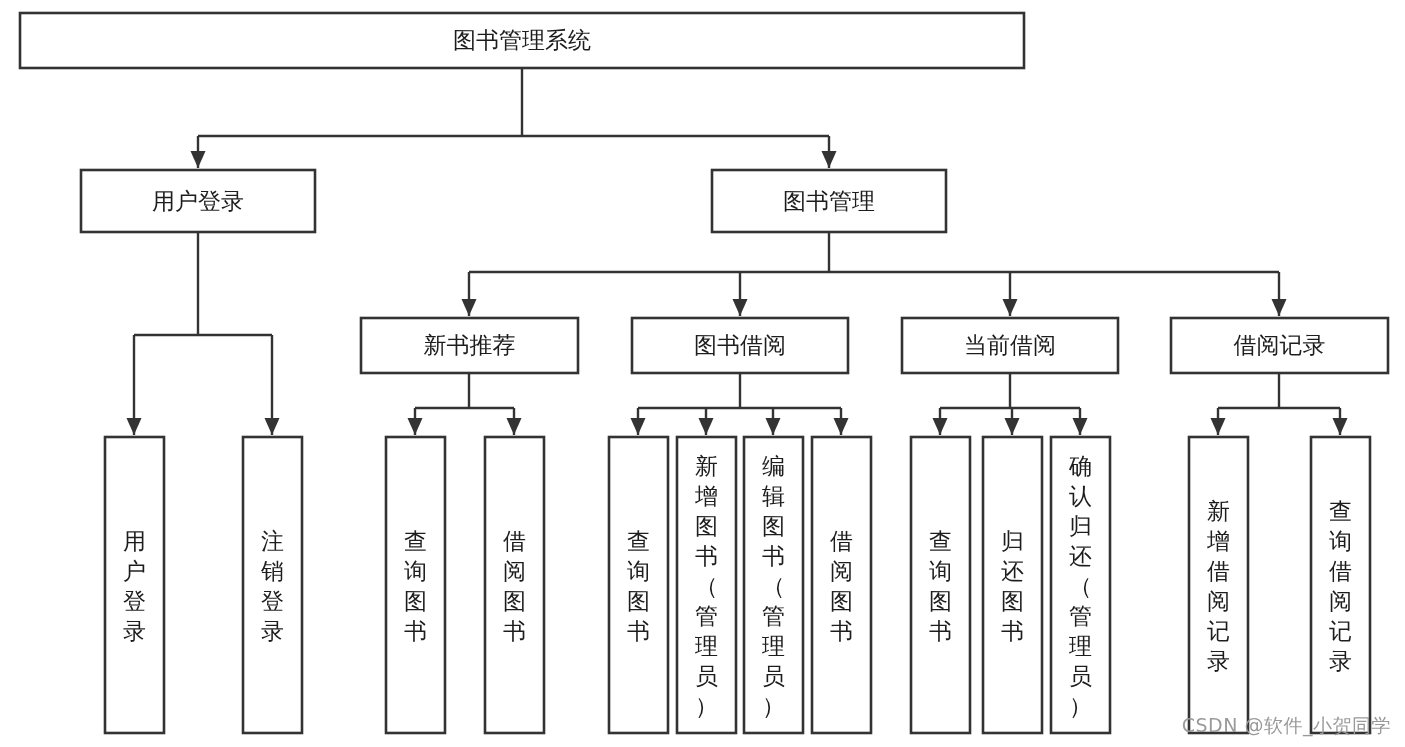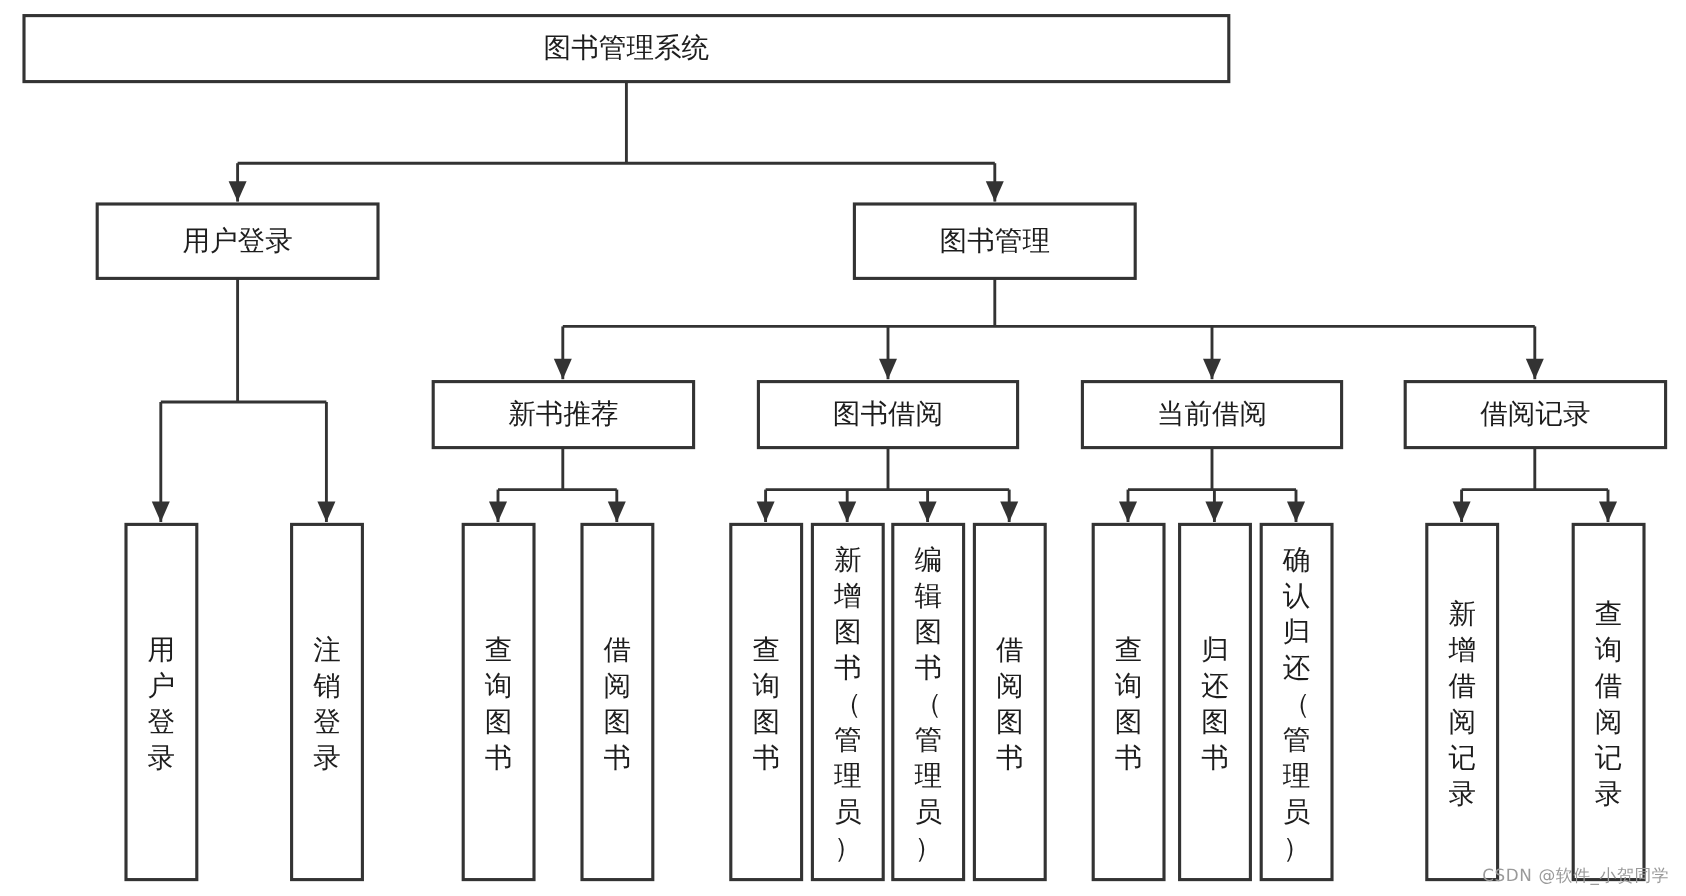--- a/index.html
+++ b/index.html
@@ -52,21 +52,21 @@
   }
   .arrow-head {
     fill: #333333;
     stroke: none;
   }
   .watermark {
     position: absolute;
     right: 14px;
     bottom: 8px;
     font-family: "DejaVu Sans", "Liberation Sans", sans-serif;
-    font-size: 14px;
+    font-size: 19px;
     color: #9a9a9a;
     white-space: nowrap;
     letter-spacing: 0.5px;
   }
 </style>
 </head>
 <body>
 
 <div id="diagram-root">
   <svg class="diagram-canvas" id="diagram-canvas" viewBox="0 0 1405 747" xmlns="http://www.w3.org/2000/svg">

